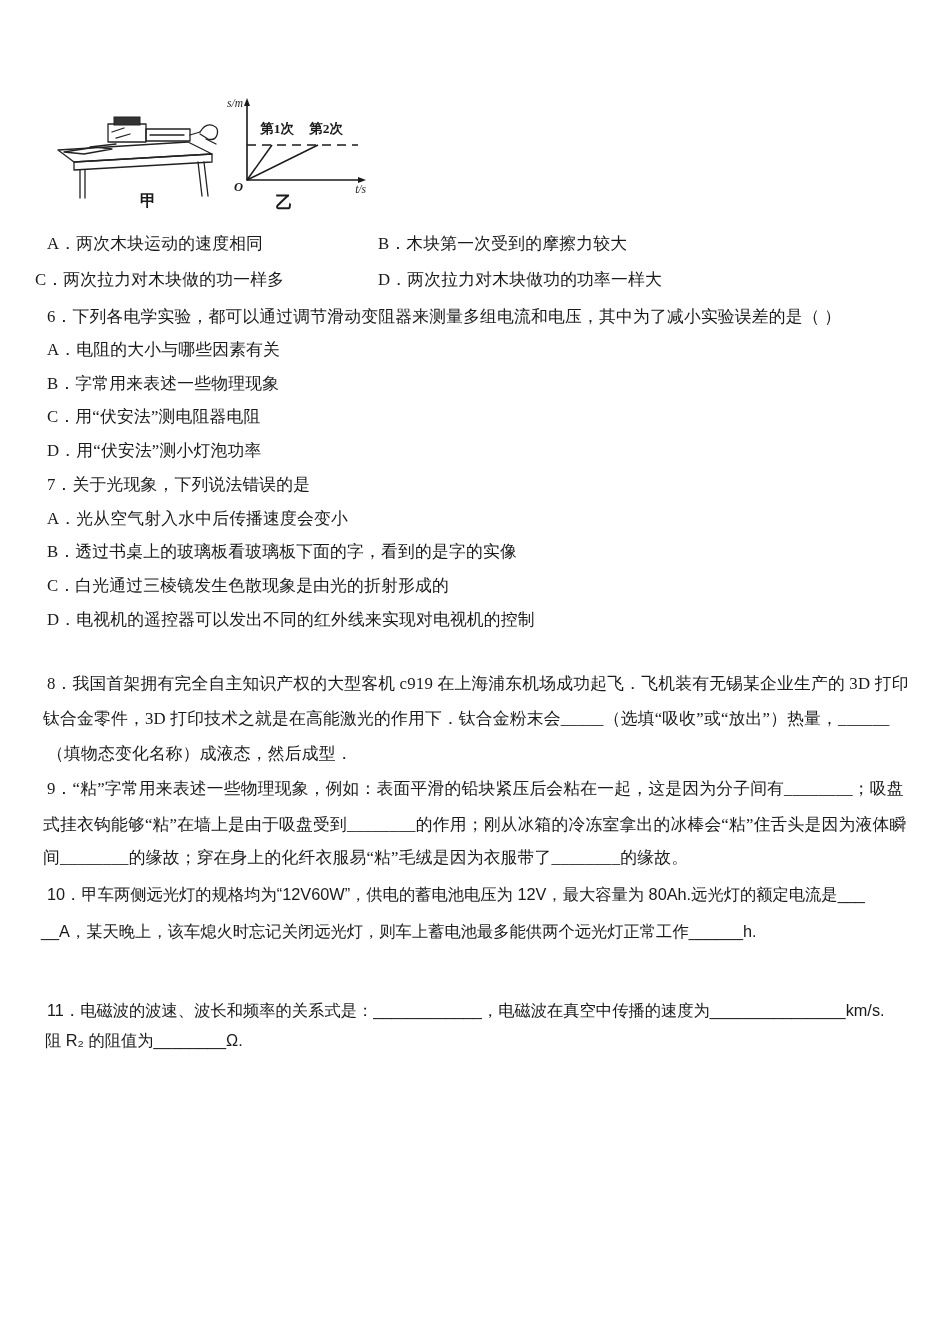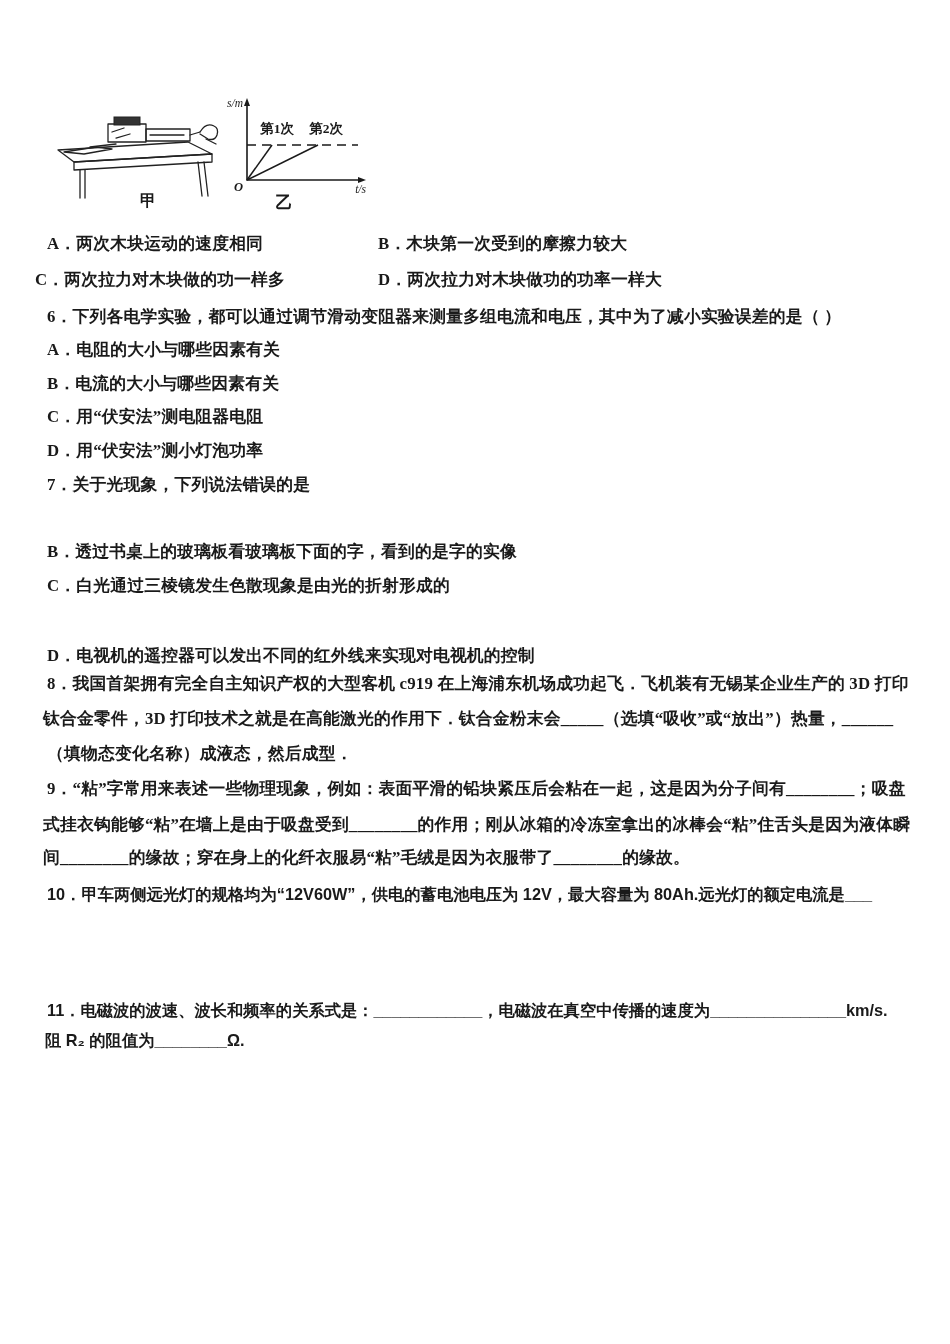--- a/index.html
+++ b/index.html
@@ -1,21 +1,21 @@
 <!DOCTYPE html>
 <html><head>
 <meta charset="utf-8">
 <style>
   html,body{margin:0;padding:0;background:#ffffff;}
   #page{position:relative;width:950px;height:1344px;background:#ffffff;overflow:hidden;}
   .ln{
     position:absolute;
     white-space:nowrap;
     font-family:"Liberation Serif","DejaVu Serif",serif;
-    font-weight:bold;
+    font-weight:normal;
     font-size:16.8px;
     color:#1a1a1a;
     letter-spacing:0.2px;
     line-height:20px;
   }
   .sans{
     font-family:"Liberation Sans","DejaVu Sans",sans-serif;
     font-size:16.3px;
     letter-spacing:0;
   }
@@ -73,37 +73,39 @@
     <text x="62" y="116" font-size="17" font-weight="bold" text-anchor="middle">乙</text>
   </svg>
 
   <div class="ln" style="left:47px;top:234px">A．两次木块运动的速度相同</div>
   <div class="ln" style="left:378px;top:234px">B．木块第一次受到的摩擦力较大</div>
   <div class="ln" style="left:35px;top:270px">C．两次拉力对木块做的功一样多</div>
   <div class="ln" style="left:378px;top:270px">D．两次拉力对木块做功的功率一样大</div>
 
   <div class="ln" style="left:47px;top:307px">6．下列各电学实验，都可以通过调节滑动变阻器来测量多组电流和电压，其中为了减小实验误差的是（ ）</div>
   <div class="ln" style="left:47px;top:340px">A．电阻的大小与哪些因素有关</div>
-  <div class="ln" style="left:47px;top:374px">B．电流的大小与哪些因素有关</div>
+  <div class="ln" style="left:47px;top:374px">B．字常用来表述一些物理现象</div>
   <div class="ln" style="left:47px;top:407px">C．用“伏安法”测电阻器电阻</div>
   <div class="ln" style="left:47px;top:441px">D．用“伏安法”测小灯泡功率</div>
 
   <div class="ln" style="left:47px;top:475px">7．关于光现象，下列说法错误的是</div>
+  <div class="ln" style="left:47px;top:509px">A．光从空气射入水中后传播速度会变小</div>
   <div class="ln" style="left:47px;top:576px">C．白光通过三棱镜发生色散现象是由光的折射形成的</div>
   <div class="ln" style="left:47px;top:542px">B．透过书桌上的玻璃板看玻璃板下面的字，看到的是字的实像</div>
-  <div class="ln" style="left:47px;top:646px">D．电视机的遥控器可以发出不同的红外线来实现对电视机的控制</div>
+  <div class="ln" style="left:47px;top:610px">D．电视机的遥控器可以发出不同的红外线来实现对电视机的控制</div>
 
 
   <div class="ln" style="left:47px;top:674px">8．我国首架拥有完全自主知识产权的大型客机 c919 在上海浦东机场成功起飞．飞机装有无锡某企业生产的 3D 打印</div>
   <div class="ln" style="left:43px;top:709px">钛合金零件，3D 打印技术之就是在高能激光的作用下．钛合金粉末会_____（选填“吸收”或“放出”）热量，______</div>
   <div class="ln" style="left:47px;top:744px">（填物态变化名称）成液态，然后成型．</div>
 
   <div class="ln" style="left:47px;top:779px">9．“粘”字常用来表述一些物理现象，例如：表面平滑的铅块紧压后会粘在一起，这是因为分子间有________；吸盘</div>
   <div class="ln" style="left:43px;top:848px">间________的缘故；穿在身上的化纤衣服易“粘”毛绒是因为衣服带了________的缘故。</div>
   <div class="ln" style="left:43px;top:815px">式挂衣钩能够“粘”在墙上是由于吸盘受到________的作用；刚从冰箱的冷冻室拿出的冰棒会“粘”住舌头是因为液体瞬</div>
 
   <div class="ln sans" style="left:47px;top:884px">10．甲车两侧远光灯的规格均为“12V60W”，供电的蓄电池电压为 12V，最大容量为 80Ah.远光灯的额定电流是___</div>
+  <div class="ln sans" style="left:41px;top:921px">__A，某天晚上，该车熄火时忘记关闭远光灯，则车上蓄电池最多能供两个远光灯正常工作______h.</div>
 
   <div class="ln sans" style="left:47px;top:1000px">11．电磁波的波速、波长和频率的关系式是：____________，电磁波在真空中传播的速度为_______________km/s.</div>
 
   <div class="ln sans" style="left:45px;top:1030px">阻 R₂ 的阻值为________Ω.</div>
 
 </div>
 
 </body></html>

